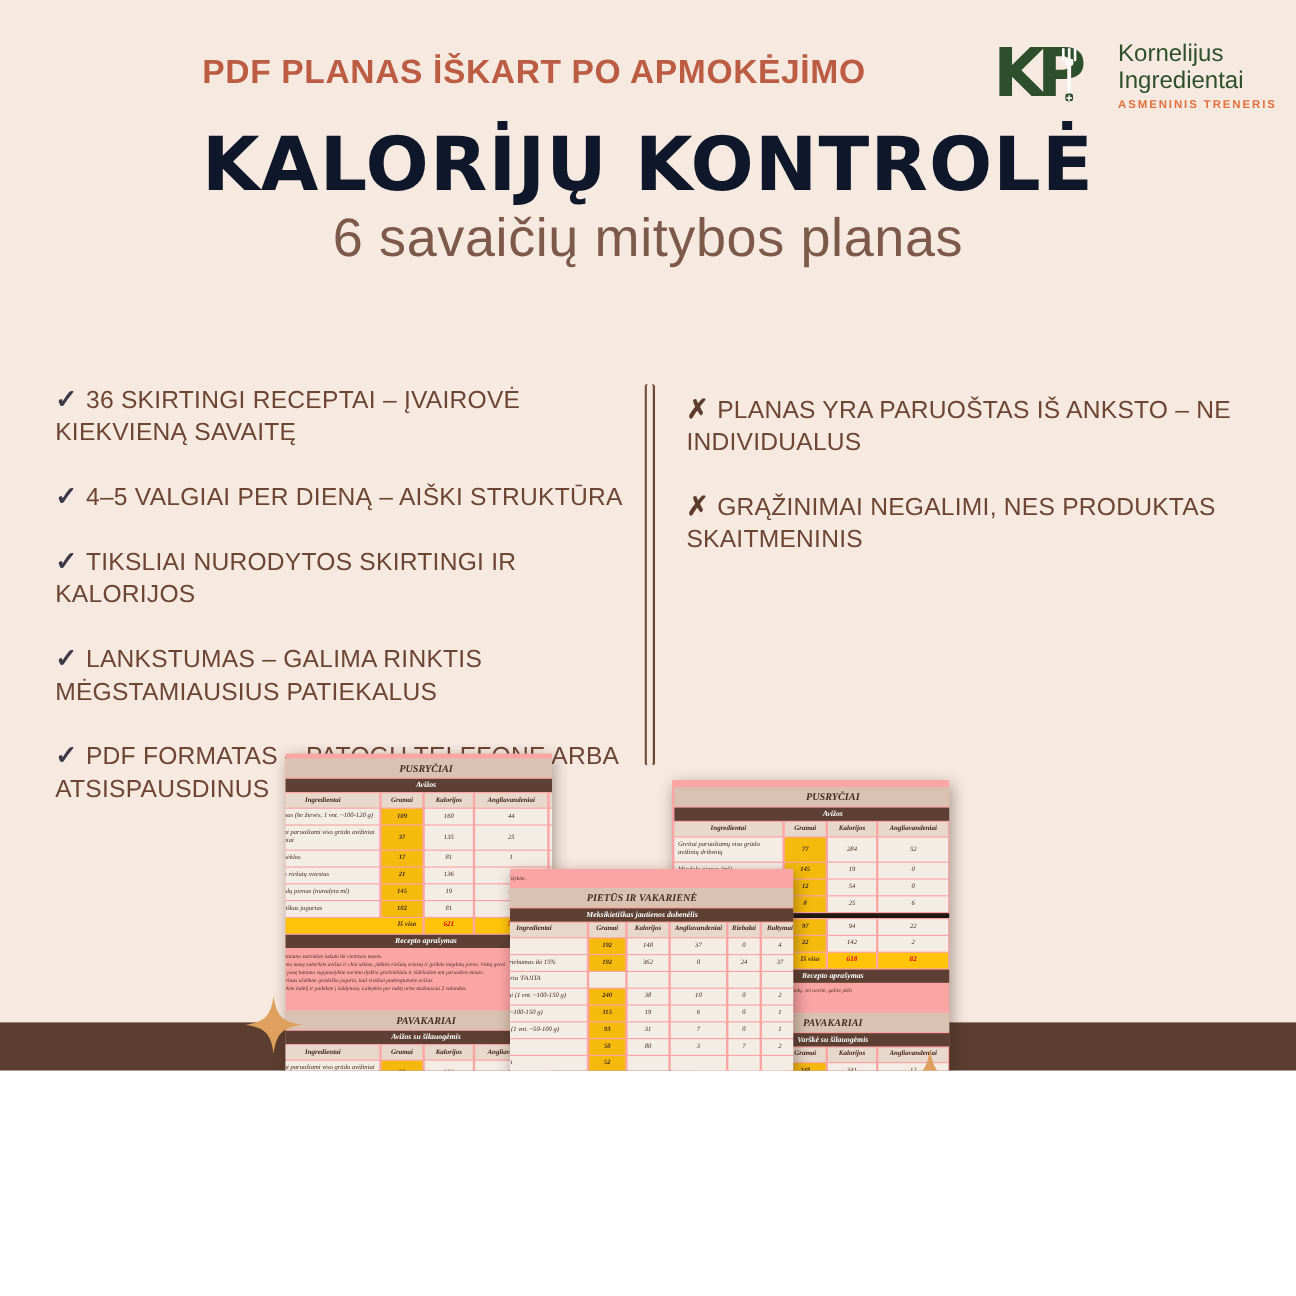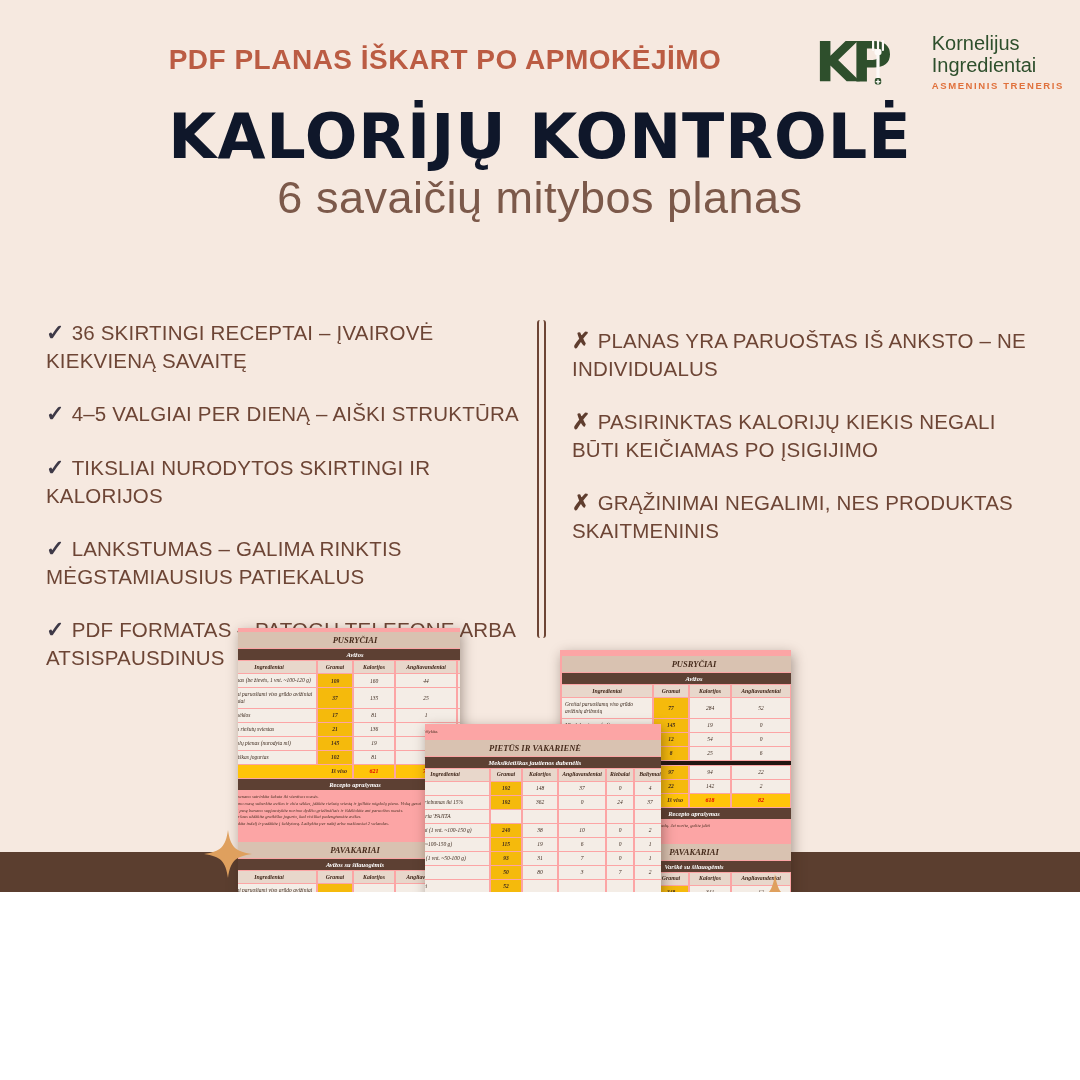--- a/index.html
+++ b/index.html
@@ -4,21 +4,21 @@
 <style>
   html,body{margin:0;padding:0;}
   .canvas{position:relative;width:1080px;height:892px;background:#f6e9e0;overflow:hidden;
           font-family:"Liberation Sans",sans-serif;}
 
   
   .banner{position:absolute;top:44px;left:0;right:190px;text-align:center;
           color:#bb5c43;font-size:28px;font-weight:700;letter-spacing:.5px;}
 
   
-  .logo{position:absolute;top:32px;right:16px;display:flex;gap:25px;}
+  .logo{position:absolute;top:32px;right:16px;display:flex;align-items:center;gap:12px;}
   .logo-mark{position:relative;width:92px;height:62px;color:#2e4f2c;font-weight:700;
              font-family:"DejaVu Sans",sans-serif;font-size:56px;line-height:60px;letter-spacing:-7px;}
   .logo-fork{position:absolute;left:56px;top:8px;}
   .logo-names{display:flex;flex-direction:column;}
   .logo-name{color:#2e4f2c;font-size:20px;line-height:1.1;font-weight:400;}
   .logo-sub{color:#e0713c;font-size:9.5px;font-weight:700;letter-spacing:1.6px;margin-top:4px;}
 
   
   .title{position:absolute;top:100px;left:0;width:100%;text-align:center;color:#0f172a;
          font-family:"DejaVu Sans",sans-serif;font-size:62px;font-weight:800;letter-spacing:1px;}
@@ -117,21 +117,20 @@
   <div class="pros">
       <div class="bullet"><span class="mark check">✓</span><span>36 SKIRTINGI RECEPTAI – ĮVAIROVĖ KIEKVIENĄ SAVAITĘ</span></div>
       <div class="bullet"><span class="mark check">✓</span><span>4–5 VALGIAI PER DIENĄ – AIŠKI STRUKTŪRA</span></div>
       <div class="bullet"><span class="mark check">✓</span><span>TIKSLIAI NURODYTOS SKIRTINGI IR KALORIJOS</span></div>
       <div class="bullet"><span class="mark check">✓</span><span>LANKSTUMAS – GALIMA RINKTIS MĖGSTAMIAUSIUS PATIEKALUS</span></div>
       <div class="bullet"><span class="mark check">✓</span><span>PDF FORMATAS – PATOGU TELEFONE ARBA ATSISPAUSDINUS</span></div>
     </div>
   <div class="divider"></div>
   <div class="cons">
       <div class="bullet"><span class="mark cross">✗</span><span>PLANAS YRA PARUOŠTAS IŠ ANKSTO – NE INDIVIDUALUS</span></div>
-      <div class="bullet"><span class="mark cross">✗</span><span>PASIRINKTAS KALORIJŲ KIEKIS NEGALI BŪTI KEIČIAMAS PO ĮSIGIJIMO</span></div>
       <div class="bullet"><span class="mark cross">✗</span><span>GRĄŽINIMAI NEGALIMI, NES PRODUKTAS SKAITMENINIS</span></div>
     </div>
 
   <div class="band"></div>
 
   <div class="page page-left">
     <div class="inner">
         <div class="trow h1 g5">PUSRYČIAI</div>
         <div class="trow h2 g5">Avižos</div>
         <div class="trow cols g5">

